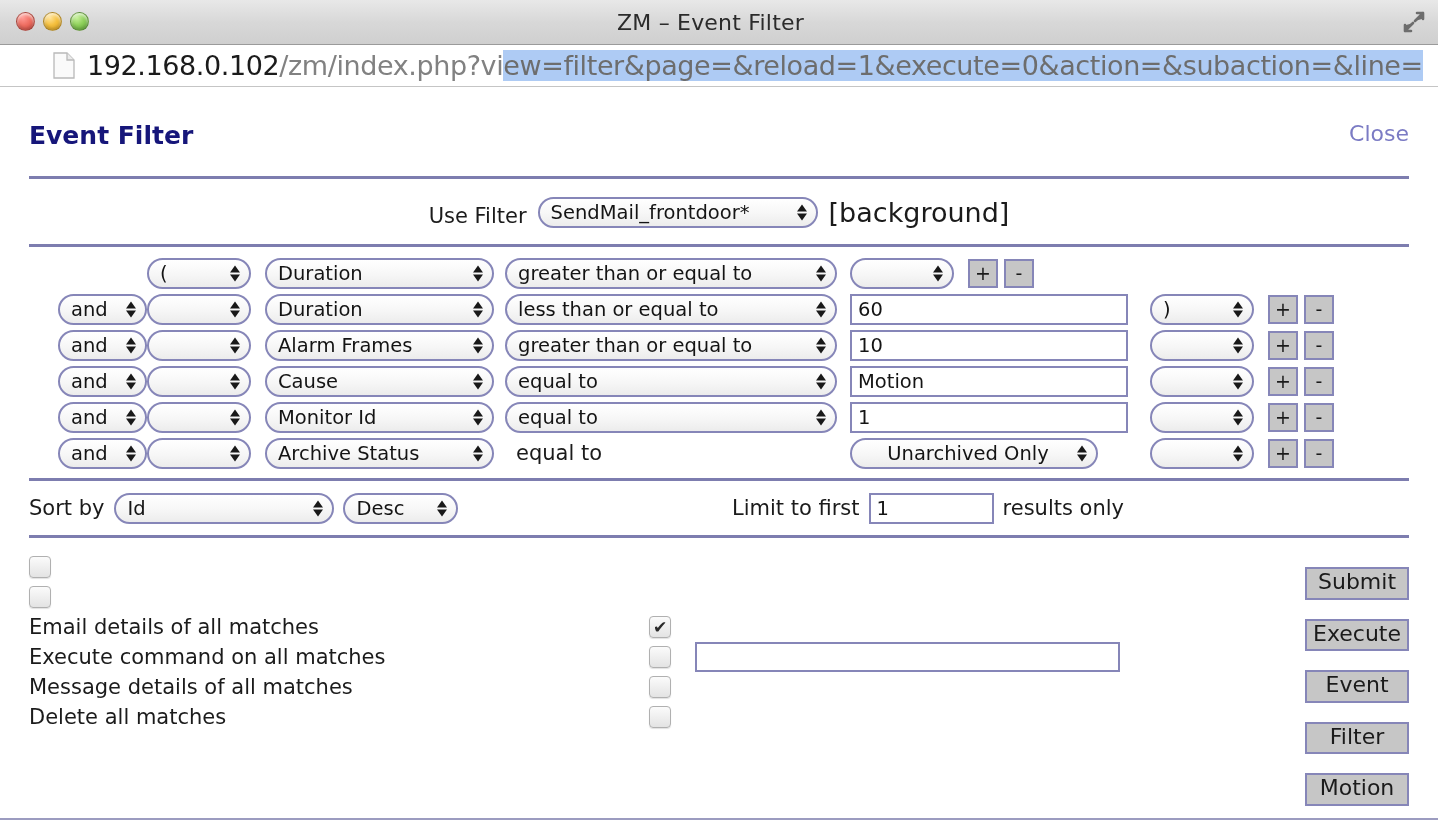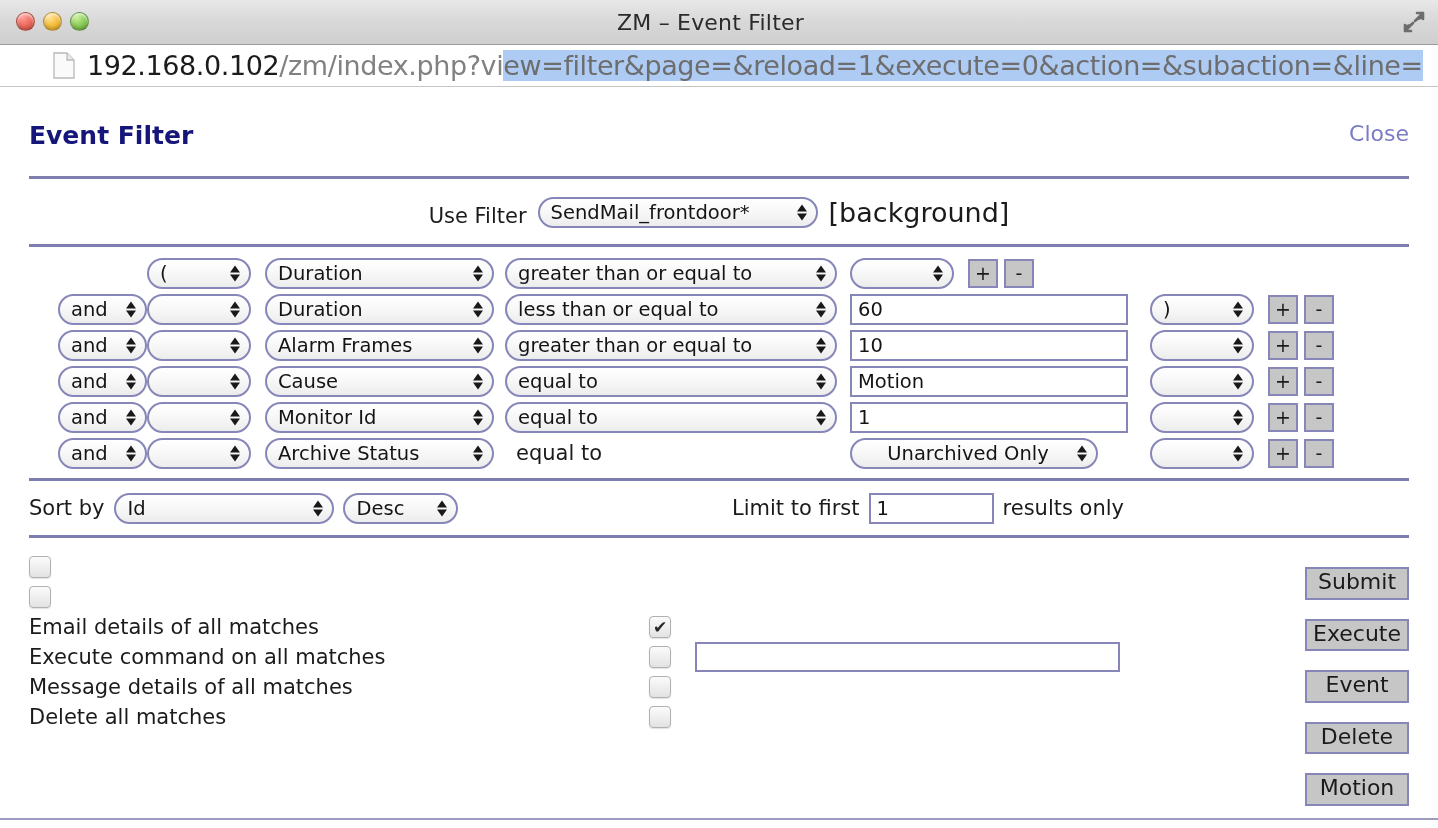--- a/index.html
+++ b/index.html
@@ -656,17 +656,17 @@
       <div class="arow">
         <span class="alabel">Delete all matches</span>
         <span class="chk"></span>
       </div>
     </div>
 
   <div class="footer" id="footer-buttons">
       <button class="btn">Submit</button>
       <button class="btn">Execute</button>
       <button class="btn">Event</button>
-      <button class="btn">Delete</button>
+      <button class="btn">Filter</button>
       <button class="btn">Motion</button>
     </div>
   <div class="bottom-rule"></div>
 </div>
 
 </body></html>

